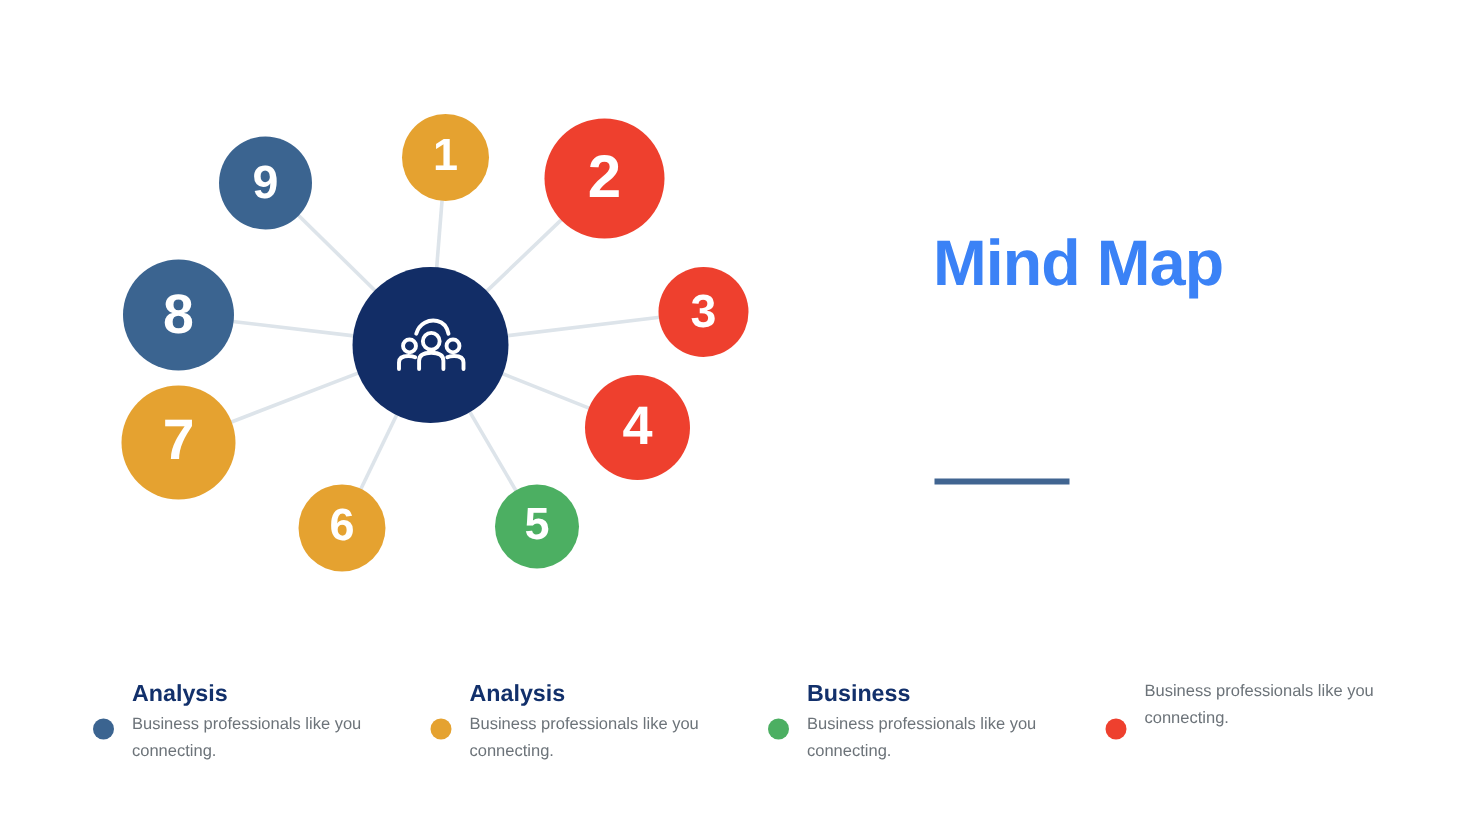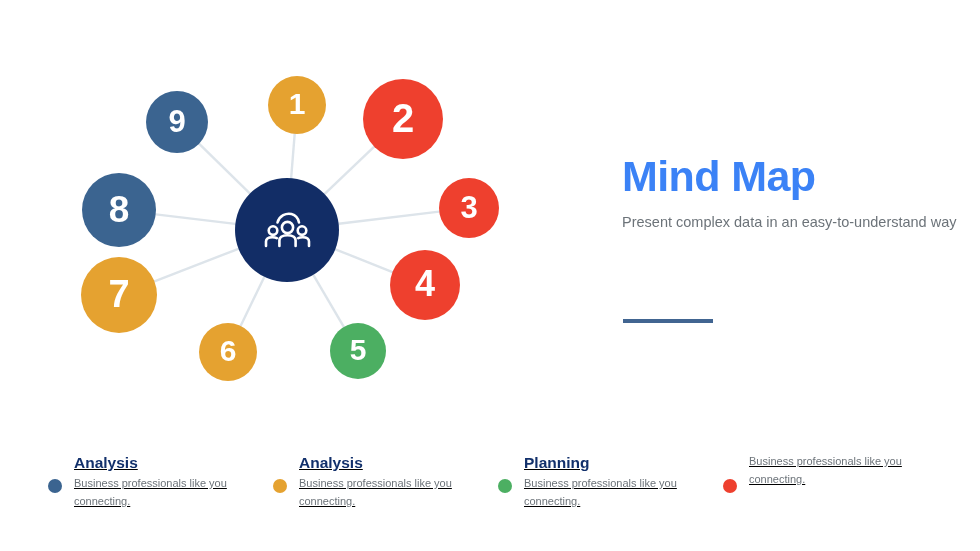--- a/index.html
+++ b/index.html
@@ -83,25 +83,24 @@
     left: 623px;
     top: 319px;
     width: 90px;
     height: 4px;
     background: #416591;
   }
 
   
   #legend {
     position: absolute;
-    left: 48px;
+    left: 62px;
     top: 452px;
     width: 900px;
     display: flex;
-    text-decoration: underline;
   }
   .legend-item {
     display: flex;
     align-items: flex-start;
     width: 230px;
   }
   .legend-dot {
     width: 14px;
     height: 14px;
     border-radius: 50%;
@@ -184,21 +183,20 @@
           <path d="M48.0 36 V31.6 C48.0 28.9 46.0 27.3 41.7 27.3 C39.8 27.3 38.3 27.6 37.2 28.2"></path>
         </svg>
       </span>
     </div>
   </div>
 
   <div id="headline">
     <h1>
       <span>Mind Map</span><br>
     </h1>
-    <p class="sub">Present complex data in an easy-to-understand way</p>
   </div>
   <div id="accent-rule"></div>
 
   <div id="legend">
       <div class="legend-item">
         <span class="legend-dot" style="background: rgb(59, 100, 144);"></span>
         <div class="legend-text">
           <p class="legend-title">Analysis</p>
           <p class="legend-desc">Business professionals like you connecting.</p>
         </div>
@@ -206,21 +204,21 @@
       <div class="legend-item">
         <span class="legend-dot" style="background: rgb(229, 162, 48);"></span>
         <div class="legend-text">
           <p class="legend-title">Analysis</p>
           <p class="legend-desc">Business professionals like you connecting.</p>
         </div>
       </div>
       <div class="legend-item">
         <span class="legend-dot" style="background: rgb(76, 175, 98);"></span>
         <div class="legend-text">
-          <p class="legend-title">Planning</p>
+          <p class="legend-title">Business</p>
           <p class="legend-desc">Business professionals like you connecting.</p>
         </div>
       </div>
       <div class="legend-item">
         <span class="legend-dot" style="background: rgb(238, 64, 46);"></span>
         <div class="legend-text">
           <p class="legend-desc">Business professionals like you connecting.</p>
         </div>
       </div>
     </div>

